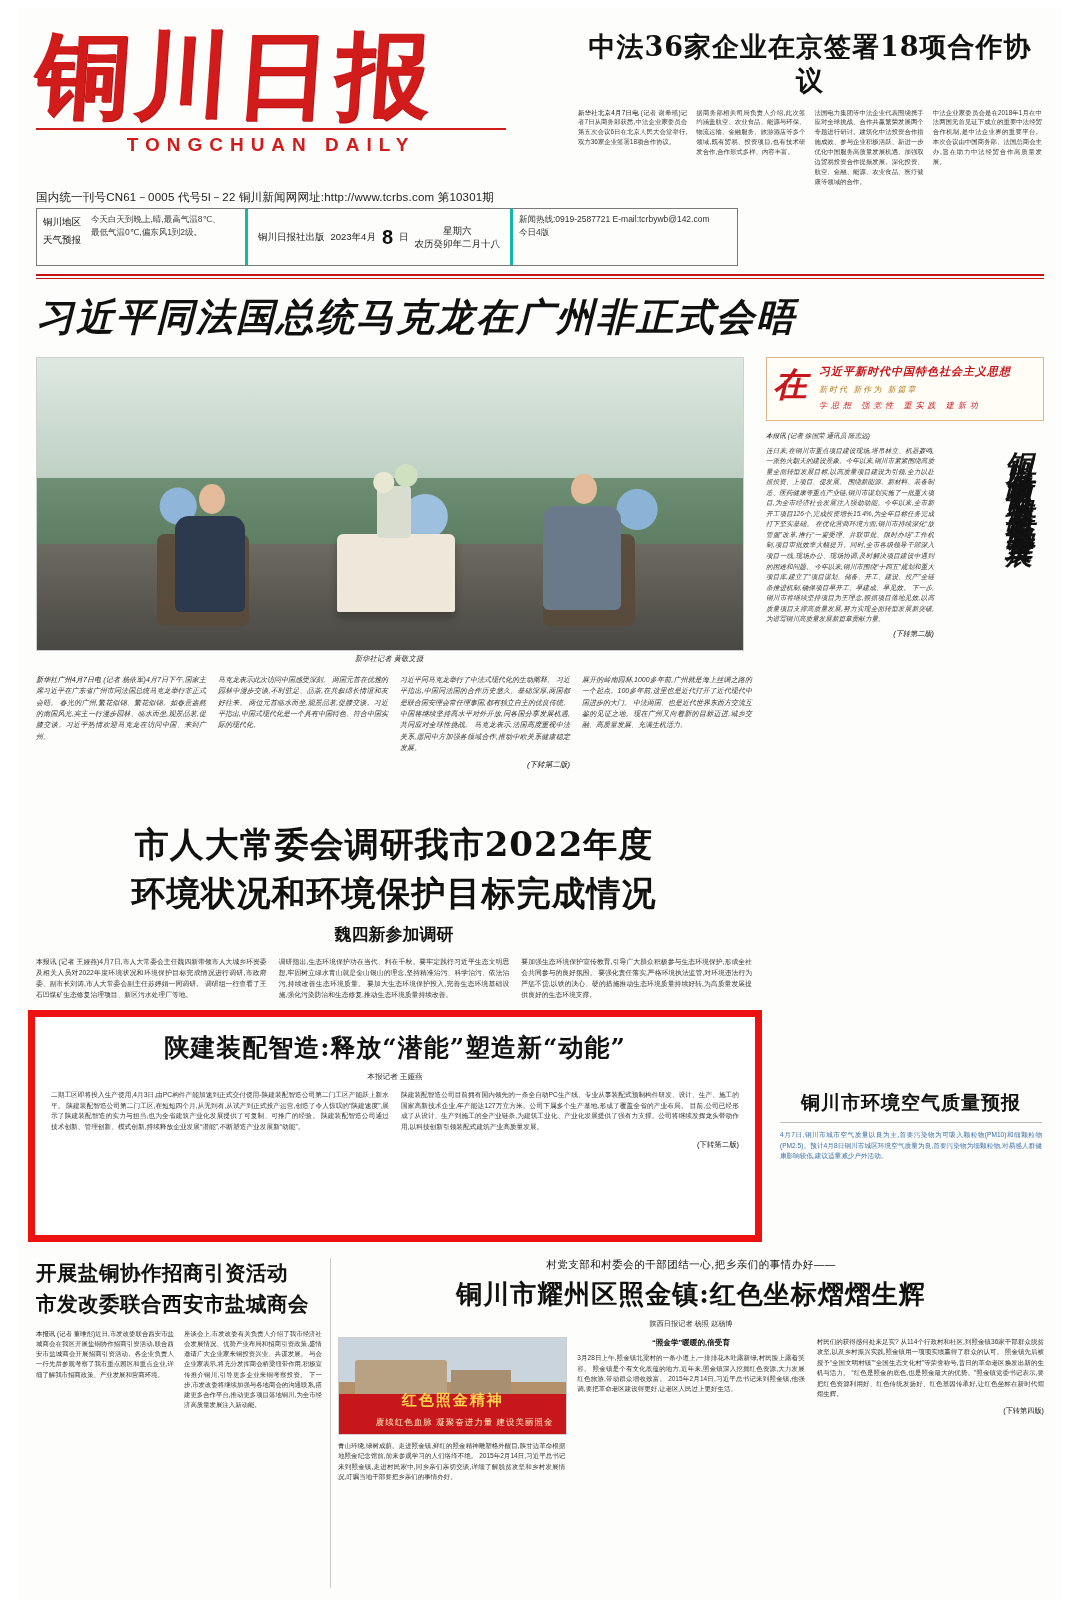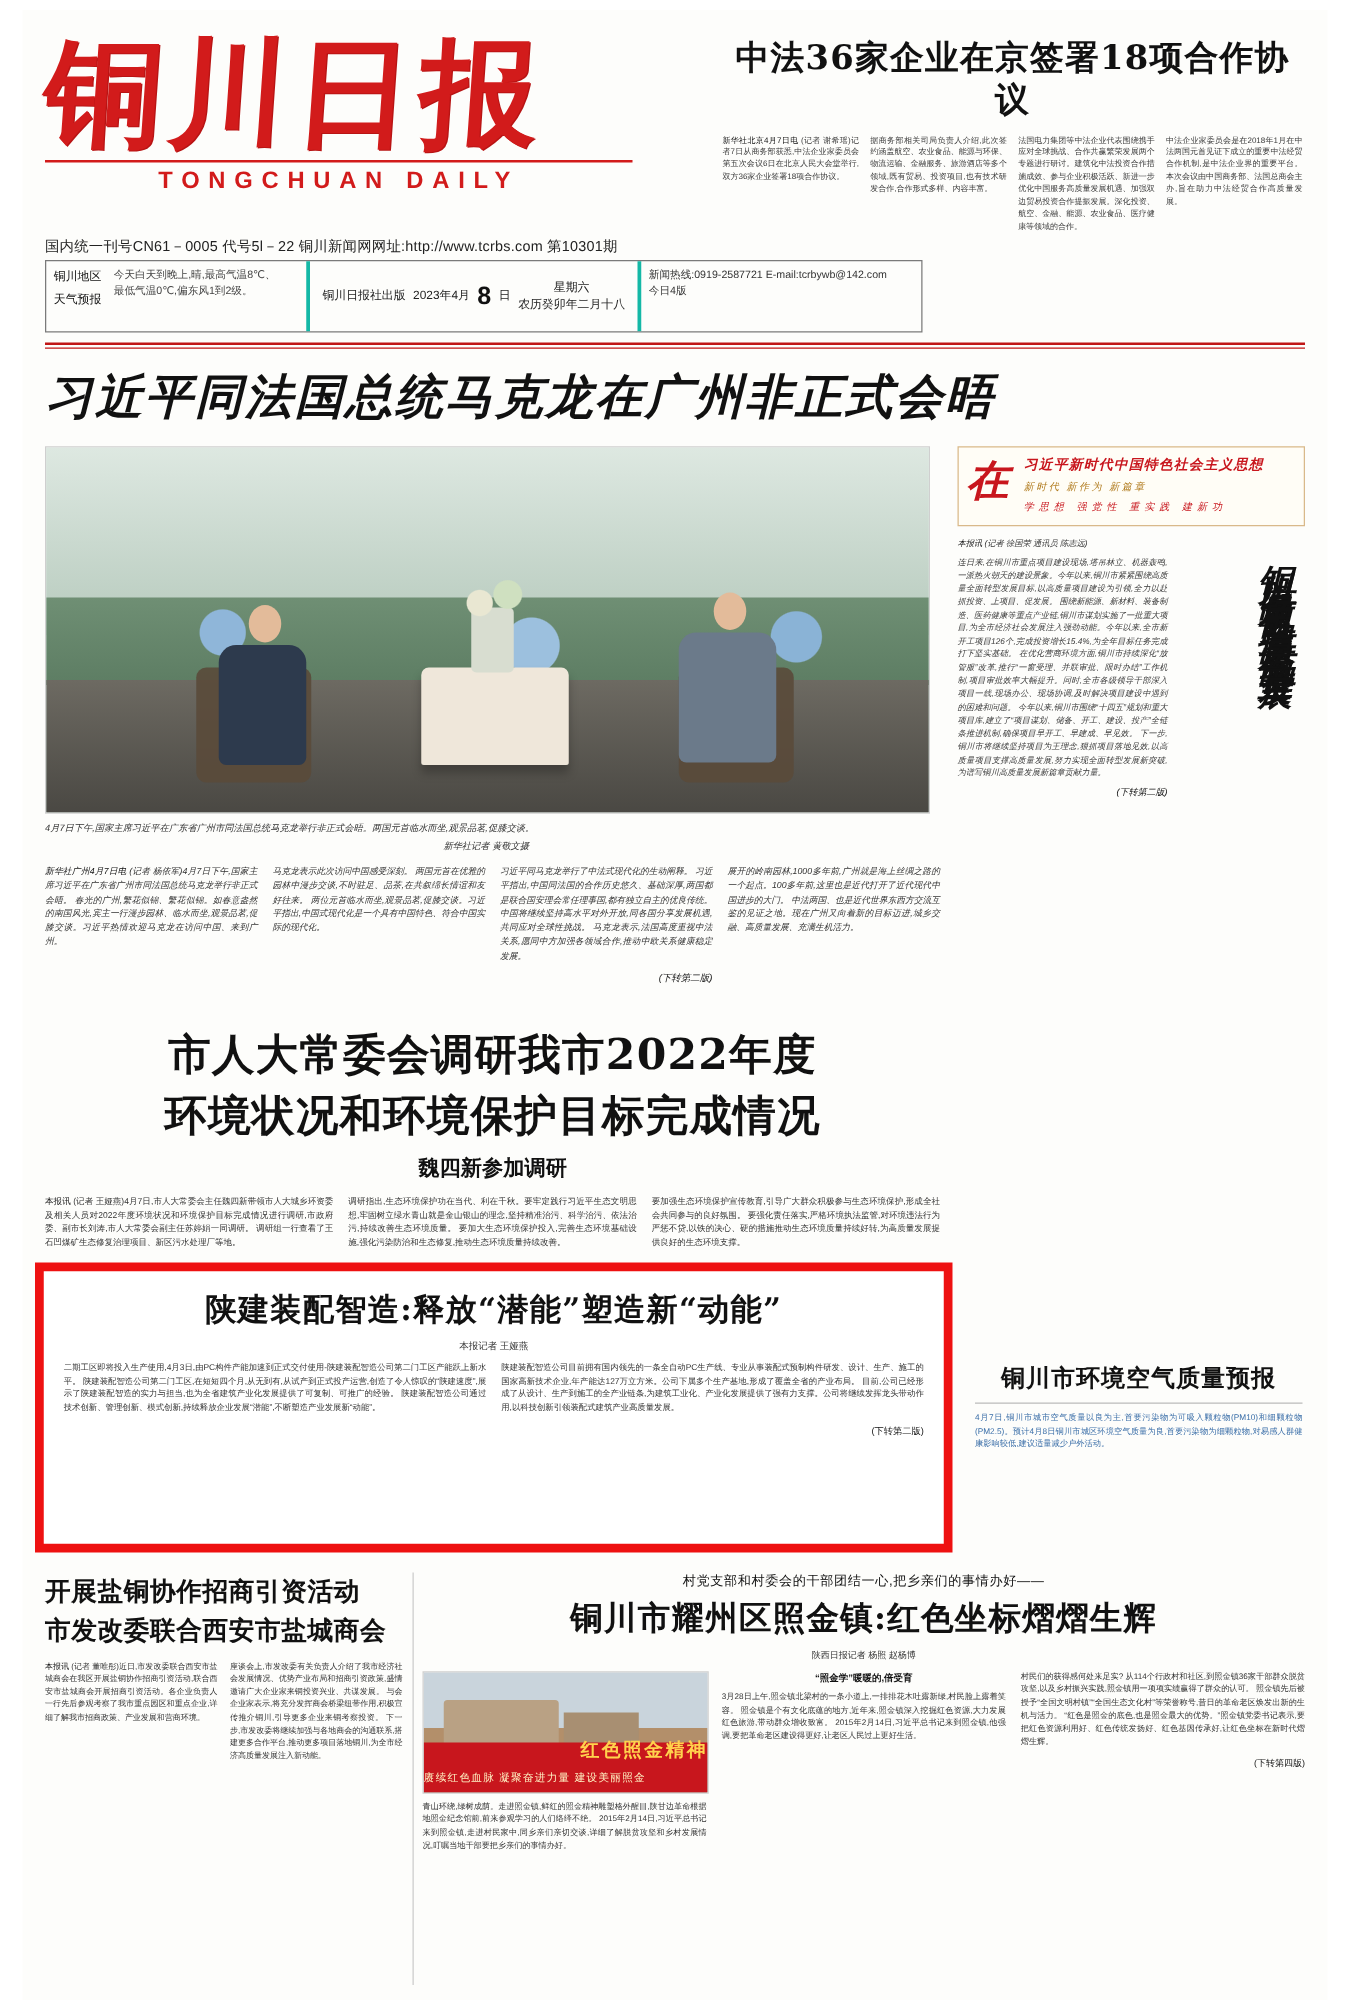--- a/index.html
+++ b/index.html
@@ -133,22 +133,22 @@
   .s3r-kicker{text-align:center;font-size:10.5px;color:#111;letter-spacing:.5px;}
   .s3r-h{margin-top:5px;text-align:center;font-family:"DejaVu Serif","Liberation Serif",serif;font-size:26px;font-weight:bold;color:#111;letter-spacing:1px;}
   .s3r-byline{margin-top:7px;text-align:center;font-size:7.2px;color:#333;}
   .s3r-cols{margin-top:8px;display:flex;gap:12px;}
   .s3r-c{flex:1;font-size:6.5px;line-height:1.6;color:#333;text-align:justify;}
   .banner{width:100%;height:96px;position:relative;overflow:hidden;border:1px solid #cfcfcf;background:linear-gradient(180deg,#cdd6dd,#a9b6bf);}
   .banner .sky2{position:absolute;inset:0;background:linear-gradient(180deg,#c9d4dc 0 46%,#b38f6a 46% 60%,#8e6f52 60% 100%);}
   .banner .bld{position:absolute;left:16px;top:22px;width:92px;height:44px;background:#b9a184;border-radius:3px;}
   .banner .bld2{position:absolute;left:112px;top:32px;width:60px;height:34px;background:#a88f72;}
   .banner .redband{position:absolute;left:0;bottom:0;width:100%;height:40px;background:#c8161d;}
-  .banner .redtext{position:absolute;left:0;bottom:22px;width:100%;text-align:right;font-family:"DejaVu Serif",serif;font-size:15px;font-weight:bold;color:#ffd24d;letter-spacing:2px;}
-  .banner .redsub{position:absolute;left:0;bottom:4px;width:100%;text-align:left;font-size:8.5px;color:#fff3c4;letter-spacing:1px;}
+  .banner .redtext{position:absolute;left:0;bottom:22px;width:100%;text-align:center;font-family:"DejaVu Serif",serif;font-size:15px;font-weight:bold;color:#ffd24d;letter-spacing:2px;}
+  .banner .redsub{position:absolute;left:12px;bottom:4px;width:100%;text-align:center;font-size:8.5px;color:#fff3c4;letter-spacing:1px;}
   .jump4{margin-top:6px;text-align:right;font-size:7.2px;color:#111;}
 
   .vsep{position:absolute;top:1250px;left:312px;width:1px;height:330px;background:#ccc;}
 </style>
 </head>
 <body>
 
 <div class="page">
   <div class="sheet">
 
@@ -223,21 +223,20 @@
             <div class="flower"></div>
             <div class="figL">
               <div class="head"></div>
               <div class="bodyd"></div>
             </div>
             <div class="figR">
               <div class="head"></div>
               <div class="bodyl"></div>
             </div>
           </div>
-          <div class="photo-cap">4月7日下午,国家主席习近平在广东省广州市同法国总统马克龙举行非正式会晤。两国元首临水而坐,观景品茗,促膝交谈。</div>
           <div class="photo-credit">新华社记者 黄敬文摄</div>
 
           <div class="lead-body">
             <div class="lb-col">
               <span class="lead">新华社广州4月7日电</span>
               <span>(记者 杨依军)4月7日下午,国家主席习近平在广东省广州市同法国总统马克龙举行非正式会晤。
 春光的广州,繁花似锦、繁花似锦。如春意盎然的南国风光,宾主一行漫步园林、临水而坐,观景品茗,促膝交谈。习近平热情欢迎马克龙在访问中国、来到广州。</span>
             </div>
             <div class="lb-col">马克龙表示此次访问中国感受深刻。
 两国元首在优雅的园林中漫步交谈,不时驻足、品茶,在共叙绵长情谊和友好往来。

